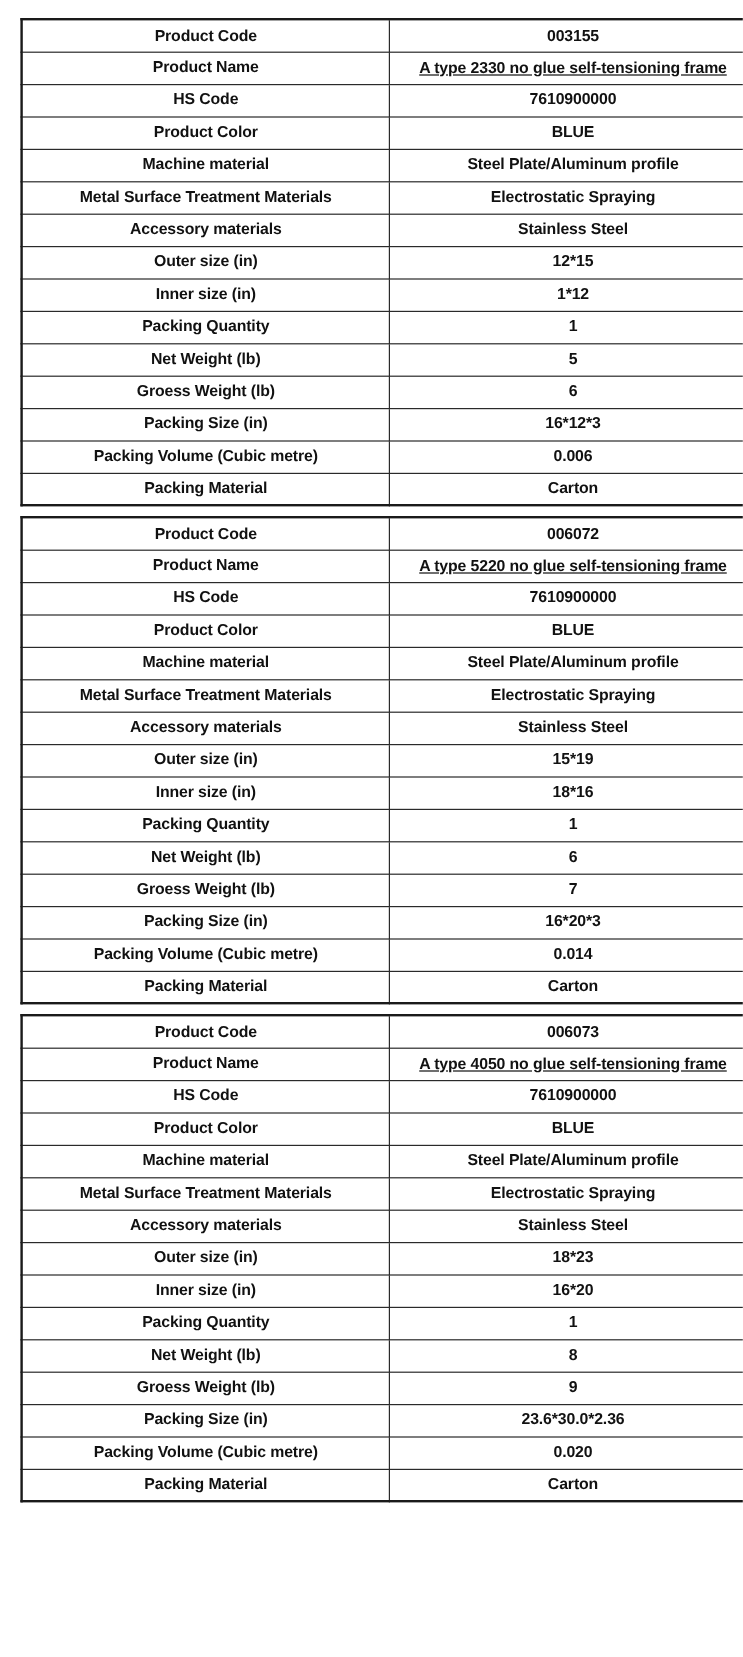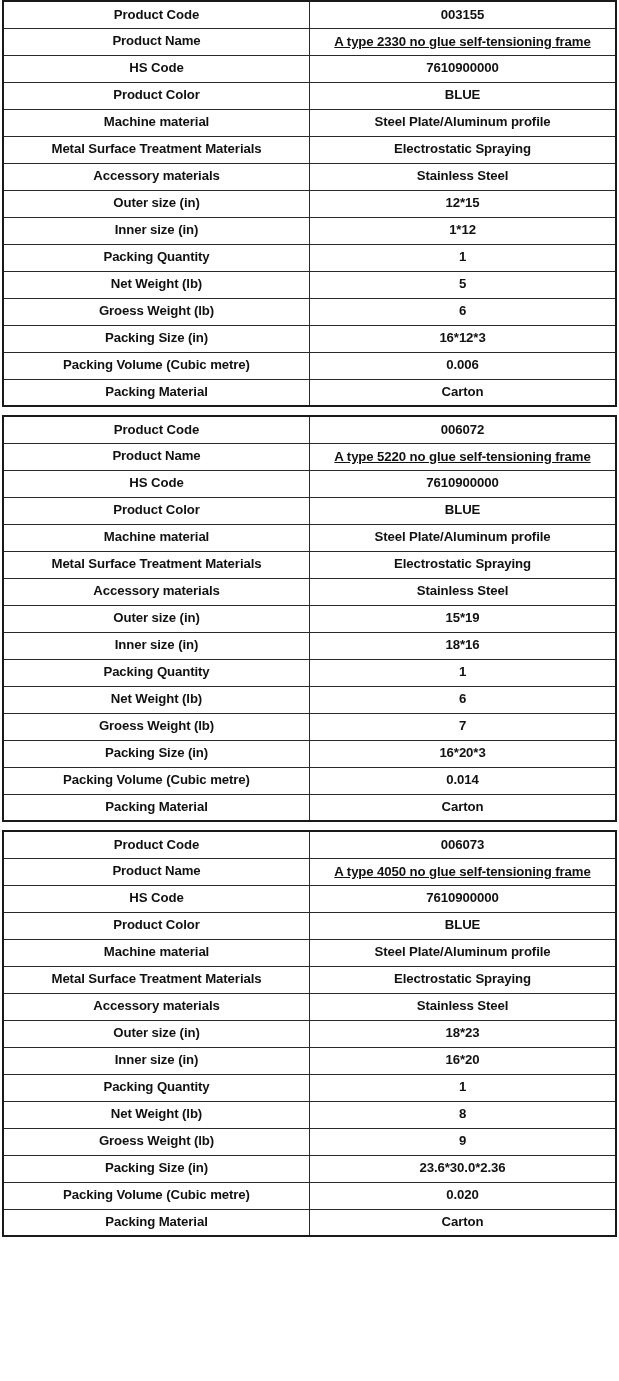--- a/index.html
+++ b/index.html
@@ -11,21 +11,21 @@
     width: 619px;
     height: 1381px;
     font-family: "Liberation Sans", sans-serif;
     color: #111111;
     overflow: hidden;
   }
   .page {
     width: 619px;
     height: 1356px;
     box-sizing: border-box;
-    padding: 0;
+    padding: 15px;
     position: relative;
   }
   .spec-table {
     width: 615px;
     margin: 0 2px 8px 2px;
     border-collapse: collapse;
     border: 2px solid #1a1a1a;
     table-layout: fixed;
     background: #ffffff;
   }

